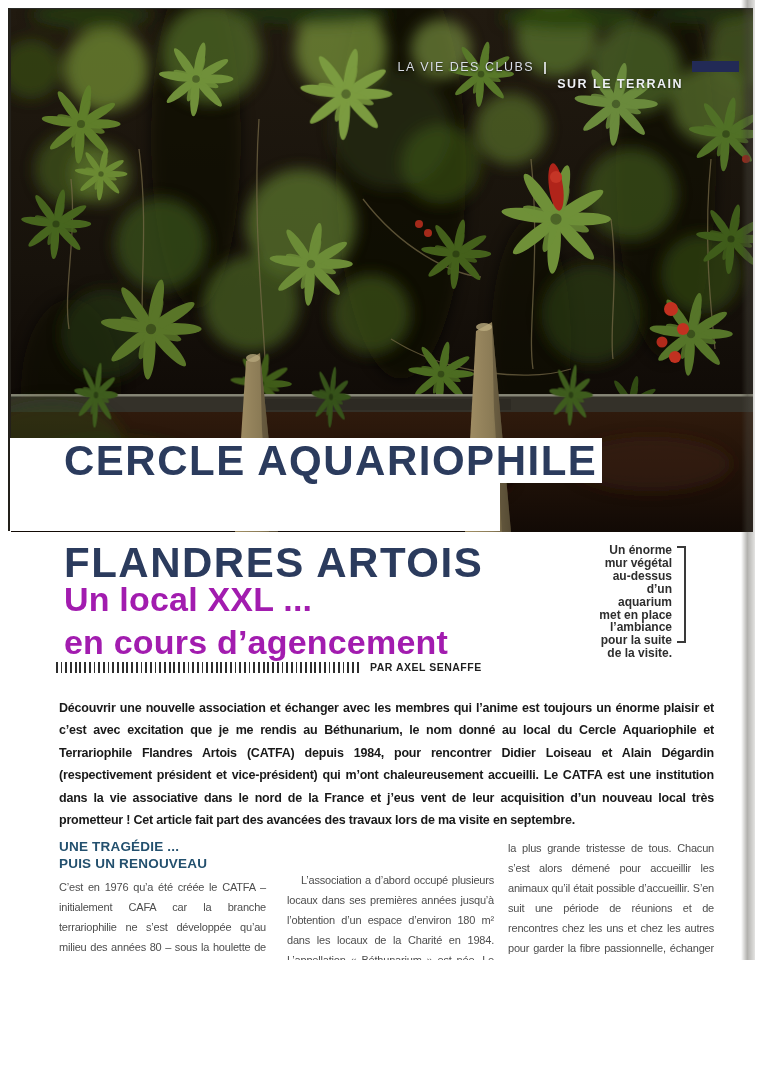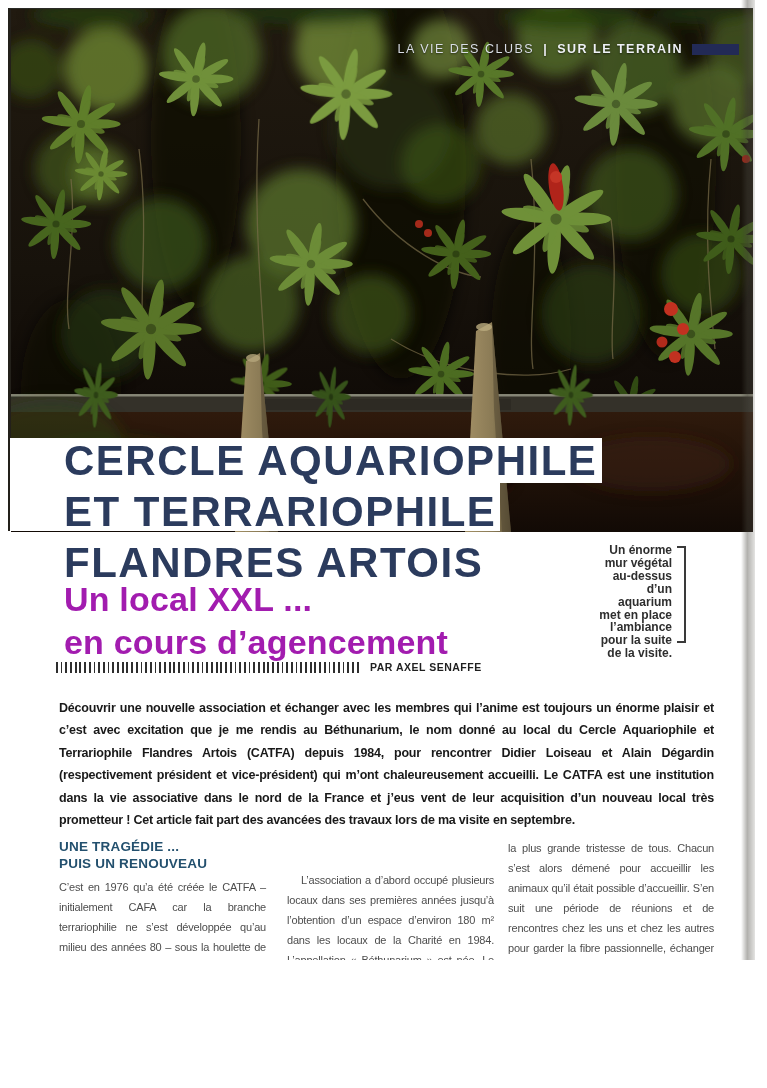--- a/index.html
+++ b/index.html
@@ -7,21 +7,21 @@
         font-family:"Liberation Sans",sans-serif;padding-left:44px;}
 
   
   .photo-wrap{position:absolute;left:8px;top:8px;width:745px;height:523px;
               border-left:3px solid #23201a;border-top:1px solid #2a2a26;box-sizing:border-box;}
   .photo-wrap svg{display:block;}
 
   .kicker{position:absolute;top:33px;right:14px;display:flex;align-items:center;gap:9px;
           font-size:12.5px;letter-spacing:1.5px;color:#d9dde6;
           text-shadow:0 1px 2px rgba(0,0,0,.55);white-space:nowrap;}
-  .kicker .k2{font-weight:700;color:#eef0f5;}
+  .kicker .k2{font-weight:700;color:#eef0f5;margin-top:35px;}
   .kicker .ksep{font-weight:700;color:#eef0f5;}
   .chip{display:inline-block;width:47px;height:11px;background:#222a56;text-shadow:none;}
 
   
   .mask{position:absolute;background:#ffffff;}
   .mask-a{left:10px;top:438px;width:592px;height:45px;}
   .mask-b{left:10px;top:483px;width:490px;height:48px;}
 
   
   .title-line{position:absolute;left:64px;height:50px;line-height:50px;
@@ -256,21 +256,20 @@
       <span class="ksep">|</span>
       <span class="k2">SUR LE TERRAIN</span>
       <span class="chip"></span>
     </div>
   </div>
 
   <div class="mask mask-a"></div>
   <div class="mask mask-b"></div>
 
   <div class="title-line tl1">CERCLE AQUARIOPHILE</div>
-  <div class="title-line tl2">ET TERRARIOPHILE</div>
   <div class="title-line tl3">FLANDRES ARTOIS</div>
 
   <div class="subtitle-line sl1">Un local XXL ...</div>
   <div class="subtitle-line sl2">en cours d’agencement</div>
 
   <div class="byline">
     <span class="byline-rule"></span>
     <span class="byline-label">PAR AXEL SENAFFE</span>
   </div>
 

